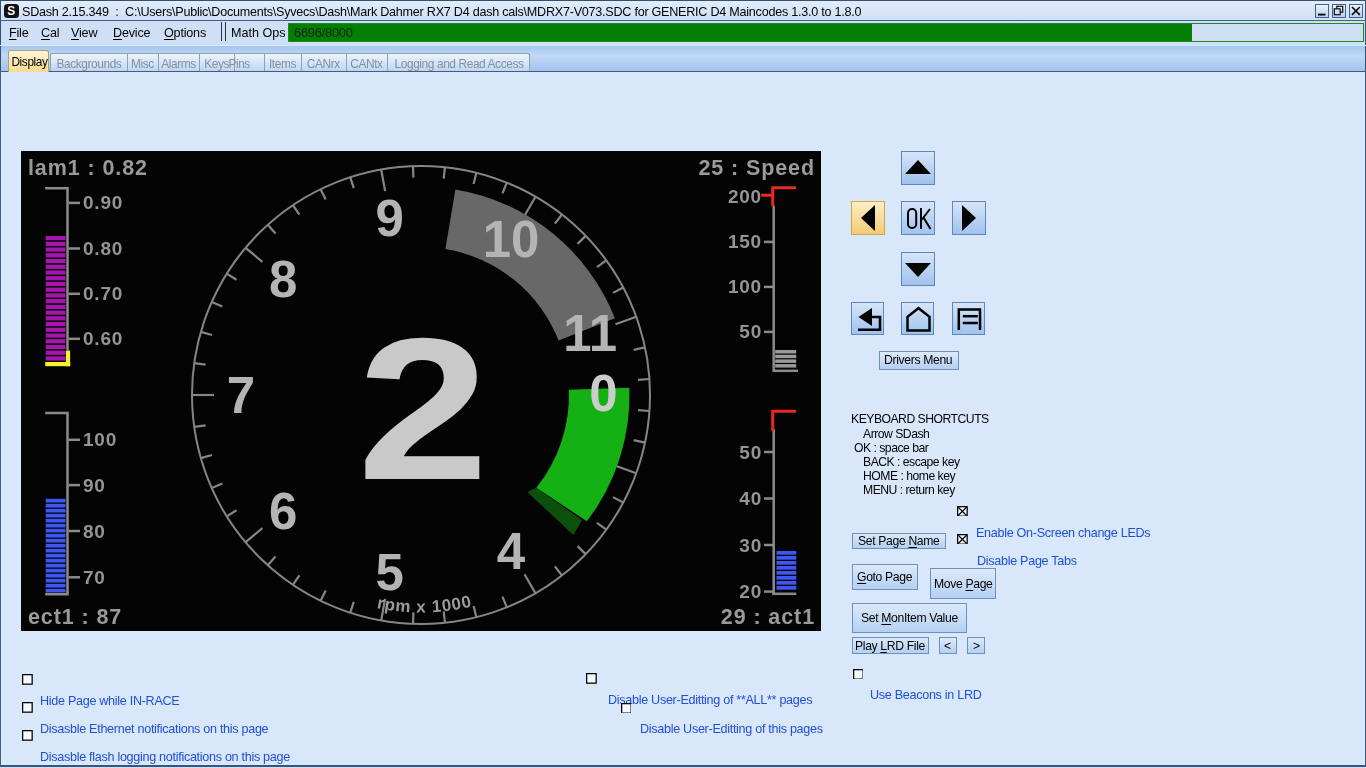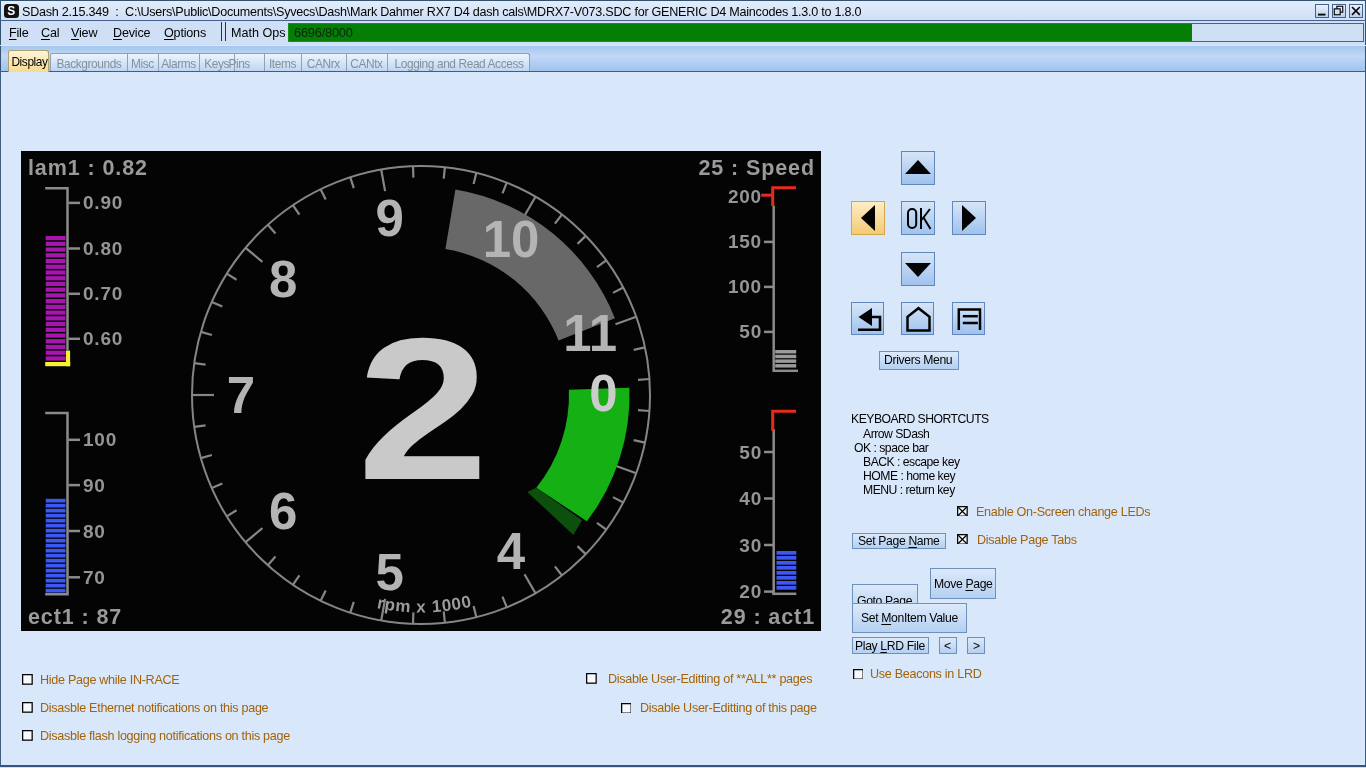--- a/index.html
+++ b/index.html
@@ -40,21 +40,21 @@
 #dash { position:absolute; left:21px; top:151px; }
 .nav { position:absolute; border:1.5px solid #5f85ba; background:linear-gradient(#d6e5f8,#9fc2ee);
   display:flex; align-items:center; justify-content:center; }
 .nav.yellow { border-color:#d2a647; background:linear-gradient(#fdeec6,#f3ca73); }
 .b7 { position:absolute; border:1.2px solid #6d8fbd; background:linear-gradient(#dce9fa,#b4d0f2);
   font-size:12.2px; letter-spacing:-0.35px; color:#000; display:flex; align-items:center; justify-content:center; }
 .b7 span { white-space:pre; }
 .b7 span, .tab, .tcell, .cblbl, .ktxt, .menuitem, #mathops, #ptxt, #titlebar .txt { will-change:transform; }
 .b7 u { text-decoration:underline; text-underline-offset:1.5px; }
 .cb { position:absolute; }
-.cblbl { position:absolute; font-size:12.6px; letter-spacing:-0.3px; color:#a16207; white-space:pre; }
+.cblbl { position:absolute; font-size:12.6px; letter-spacing:-0.3px; color:#1d4ed8; white-space:pre;margin-top:21px; }
 .ktxt { position:absolute; font-size:12.2px; letter-spacing:-0.5px; color:#000; white-space:pre; }
 svg { display:block; }
 </style></head>
 <body>
 <div id="titlebar">
   <div id="appicon">S</div>
   <div class="txt">SDash 2.15.349  :  C:\Users\Public\Documents\Syvecs\Dash\Mark Dahmer RX7 D4 dash cals\MDRX7-V073.SDC for GENERIC D4 Maincodes 1.3.0 to 1.8.0</div>
   <div class="winbtn" style="left:1314px">
       <svg width="11.8" height="11.8" viewBox="0 0 12 12">
         <rect x="2" y="8.8" width="7.6" height="1.9" fill="#000"></rect>
@@ -373,21 +373,21 @@
     <span>Set Page <u>N</u>ame</span>
   </div>
 <div class="cb" style="left:957px;top:533.5px">
     <svg width="10.8" height="10.8" viewBox="0 0 10.2 10.2" stroke="#000" stroke-width="1.2">
       <rect x="0.6" y="0.6" width="9" height="9" fill="#f7fafd"></rect>
       <line x1="1.2" y1="1.2" x2="9" y2="9"></line>
       <line x1="9" y1="1.2" x2="1.2" y2="9"></line>
     </svg>
   </div>
 <div class="cblbl" style="left:977px;top:533px">Disable Page Tabs</div>
-<div class="b7" style="left:851.5px;top:584px;width:66.4px;height:33px">
+<div class="b7" style="left:851.5px;top:564px;width:66.4px;height:26px">
     <span><u>G</u>oto Page</span>
   </div>
 <div class="b7" style="left:929.6px;top:568px;width:66.4px;height:31px">
     <span>Move <u>P</u>age</span>
   </div>
 <div class="b7" style="left:851.5px;top:603px;width:115.2px;height:30px">
     <span>Set <u>M</u>onItem Value</span>
   </div>
 <div class="b7" style="left:851.5px;top:637px;width:77px;height:17.2px">
     <span>Play <u>L</u>RD File</span>
@@ -426,14 +426,14 @@
     <svg width="10.8" height="10.8" viewBox="0 0 10.2 10.2" stroke="#000" stroke-width="1.2">
       <rect x="0.6" y="0.6" width="9" height="9" fill="#f7fafd"></rect>
     </svg>
   </div>
 <div class="cblbl" style="left:608px;top:672.4px">Disable User-Editting of **ALL** pages</div>
 <div class="cb" style="left:620.5px;top:702.7px">
     <svg width="10.8" height="10.8" viewBox="0 0 10.2 10.2" stroke="#000" stroke-width="1.2">
       <rect x="0.6" y="0.6" width="9" height="9" fill="#f7fafd"></rect>
     </svg>
   </div>
-<div class="cblbl" style="left:640px;top:701.4px">Disable User-Editting of this page</div>
+<div class="cblbl" style="left:640px;top:701.4px">Disable User-Editting of this pages</div>
 <div id="contentline"></div>
 <div id="botstrip"></div>
 </body></html>

